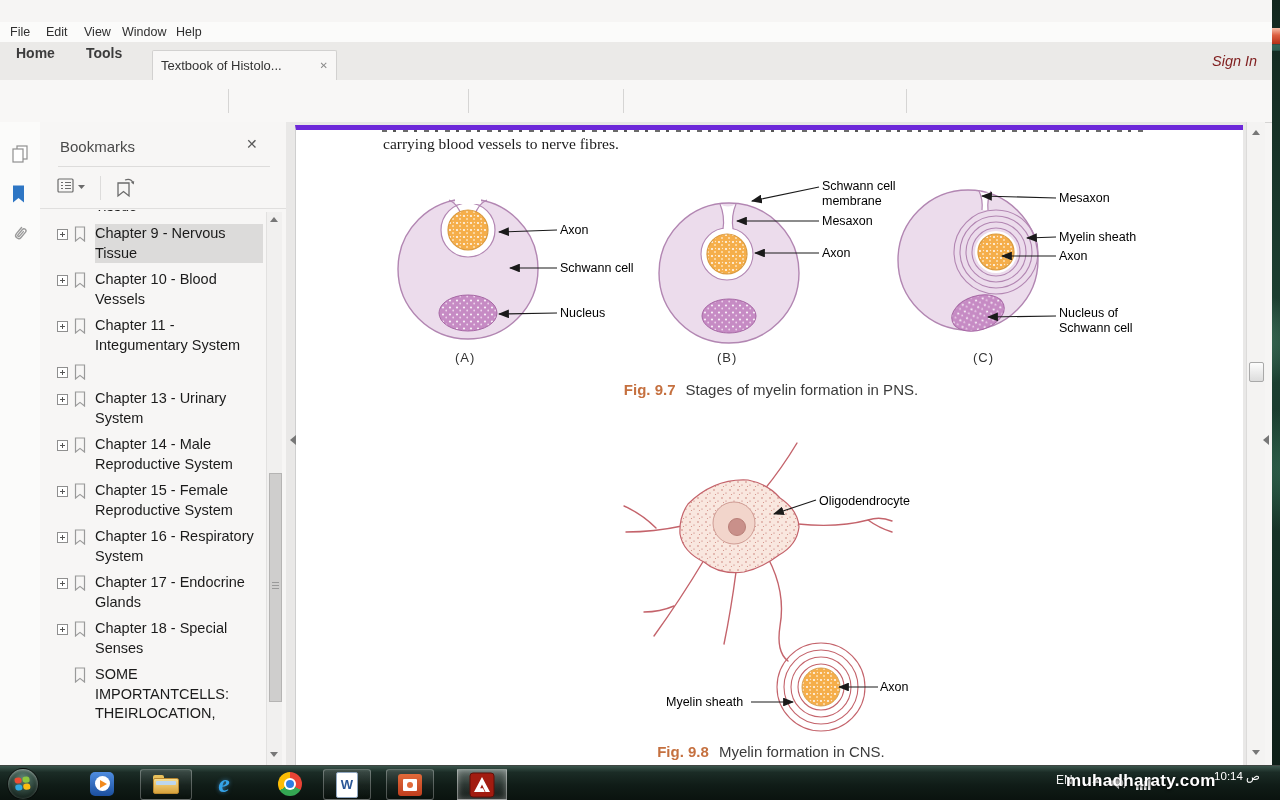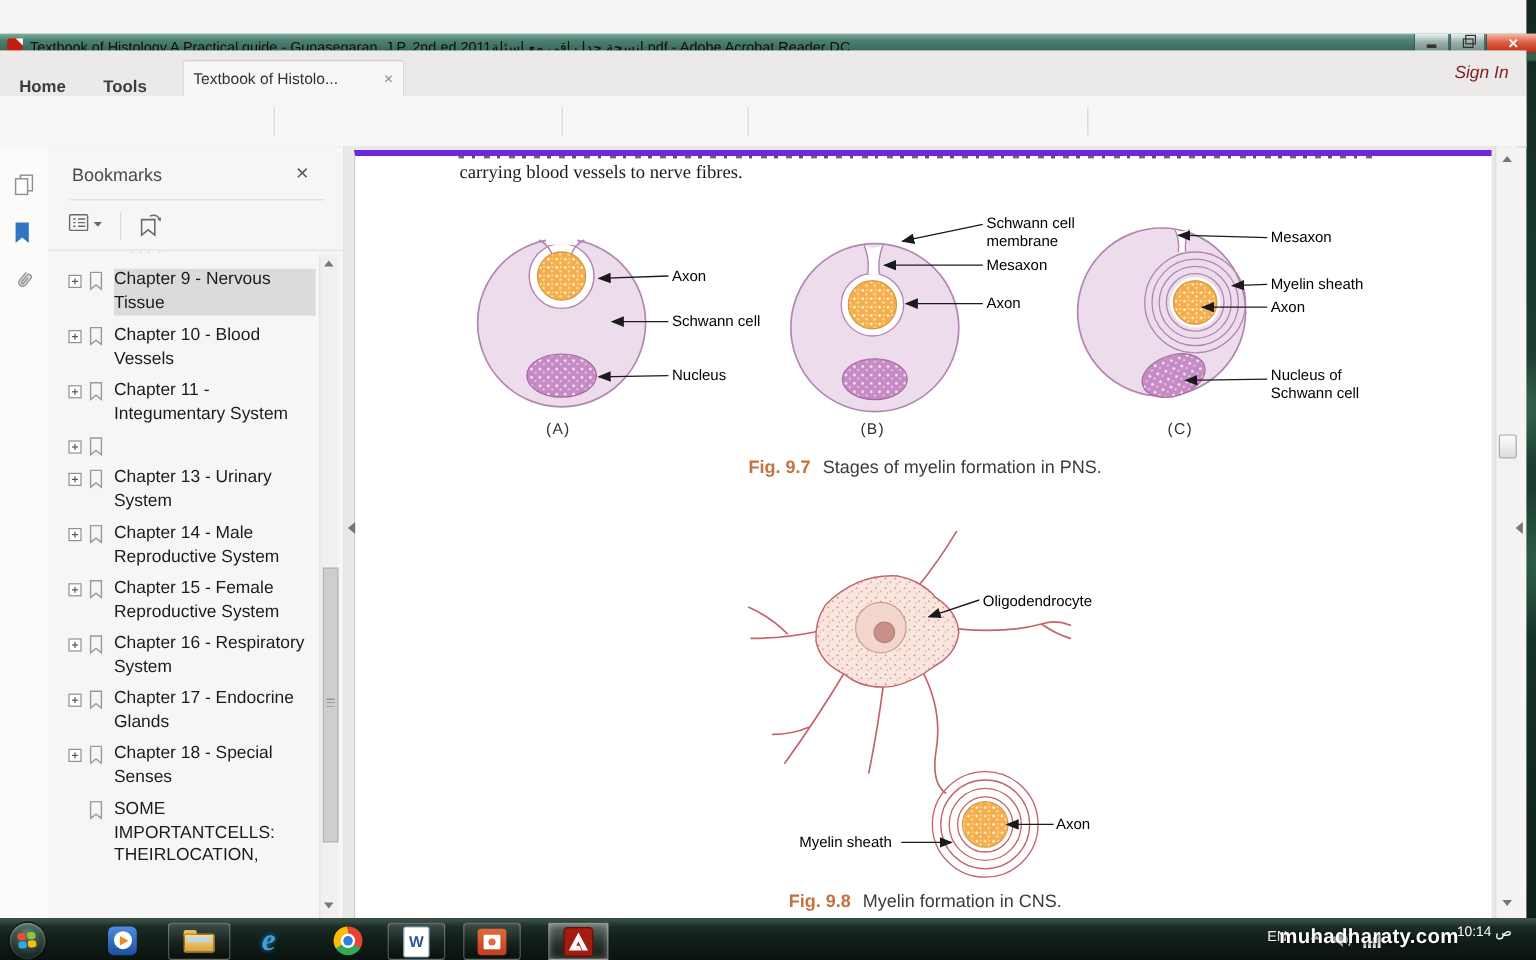--- a/index.html
+++ b/index.html
@@ -32,21 +32,21 @@
   #btn-min{left:1178px;width:28px;}
   #btn-restore{left:1208px;width:28px;}
   .glyph-min{width:8px;height:3px;background:#333;margin-top:4px;}
   .glyph-restore{position:relative;width:7px;height:6px;border:1px solid #333;}
   .glyph-restore::before{content:"";position:absolute;left:1px;top:-4px;width:7px;height:6px;border:1px solid #333;}
 
   #menubar{left:0;top:22px;width:1272px;height:20px;background:#fbfbfa;border-bottom:1px solid #e3e2e1;}
   .menu-item{position:absolute;top:3px;font-size:12.5px;color:#2f2f2f;}
 
   #tabstrip{left:0;top:42px;width:1272px;height:38px;background:#ebeae8;}
-  .striptab{position:absolute;top:22px;font-size:14px;color:#474747;}
+  .striptab{position:absolute;top:3px;font-size:14px;color:#474747;}
   #doc-tab{left:152px;top:8px;width:185px;height:30px;background:#f8f7f6;
     border:1px solid #d2d1d0;border-bottom:none;border-radius:2px 2px 0 0;
     display:flex;align-items:center;padding:0 8px;box-sizing:border-box;justify-content:space-between;}
   #doc-tab .tab-title{font-size:13px;color:#333;flex:1;white-space:nowrap;overflow:hidden;}
   #doc-tab .tab-close{font-size:10px;color:#8a8a8a;margin-left:6px;}
   #signin-label{left:1212px;top:11px;font-size:14.5px;color:#7f1d1d;font-style:italic;}
 
   #toolbar{left:0;top:80px;width:1272px;height:42px;background:#f8f7f6;border-bottom:1px solid #d5d4d3;}
   .tsep{position:absolute;top:9px;width:1px;height:24px;background:#d6d5d4;}
   .ticon{position:absolute;top:92px;width:18px;height:18px;}
@@ -142,20 +142,27 @@
       <div class="abs" id="title-text">Textbook of Histology A Practical guide - Gunasegaran, J.P. 2nd ed انسجة جدا راقي مع اسئلة2011.pdf - Adobe Acrobat Reader DC</div>
       <div class="abs winbtn" id="btn-min">
           <span class="glyph-min"></span>
         </div>
       <div class="abs winbtn" id="btn-restore">
           <span class="glyph-restore"></span>
         </div>
       <div class="abs winbtn" id="btn-close">✕</div>
     </div>
 
+    <div class="abs" id="menubar">
+      <span class="menu-item" style="left:10px">File</span>
+      <span class="menu-item" style="left:46px">Edit</span>
+      <span class="menu-item" style="left:84px">View</span>
+      <span class="menu-item" style="left:122px">Window</span>
+      <span class="menu-item" style="left:176px">Help</span>
+    </div>
 
     <div class="abs" id="tabstrip">
       <span class="striptab" style="left:16px;font-weight:bold;color:#3c3c3c">Home</span>
       <span class="striptab" style="left:86px;font-weight:bold;color:#3c3c3c">Tools</span>
       <div class="abs" id="doc-tab">
         <span class="tab-title">Textbook of Histolo...</span>
         <span class="tab-close">✕</span>
       </div>
       <svg class="abs" style="left:1128px;top:52px" width="19" height="19">
         <circle cx="9.5" cy="9.5" r="8" fill="none" stroke="#6b6b6b" stroke-width="1.4"></circle>

